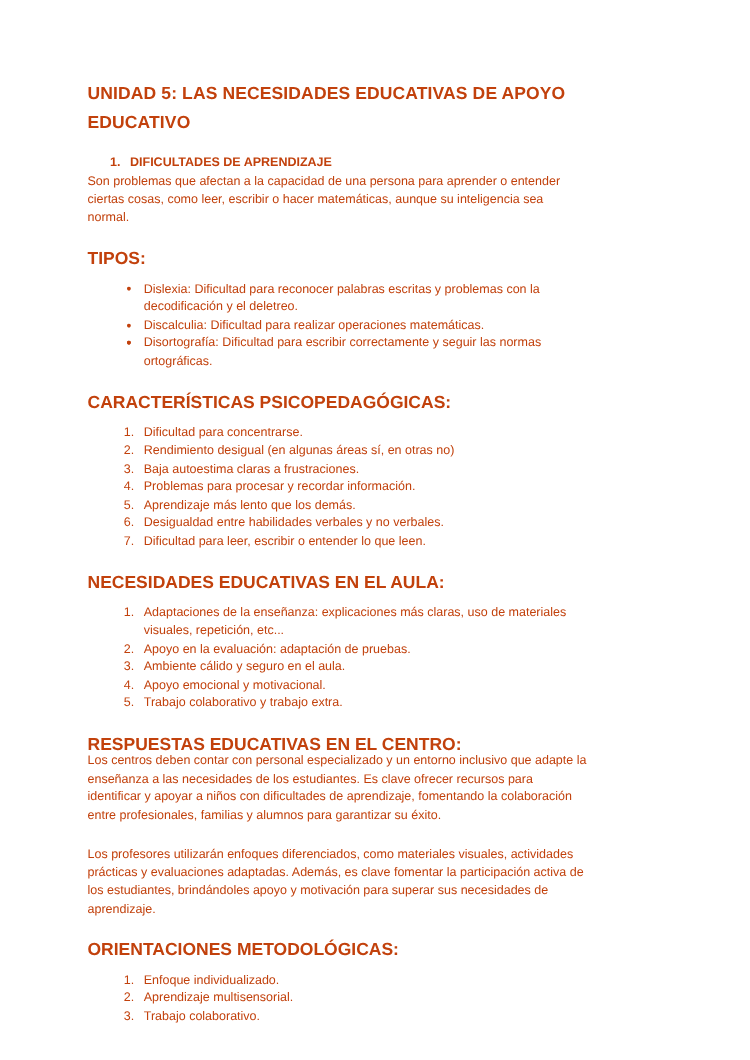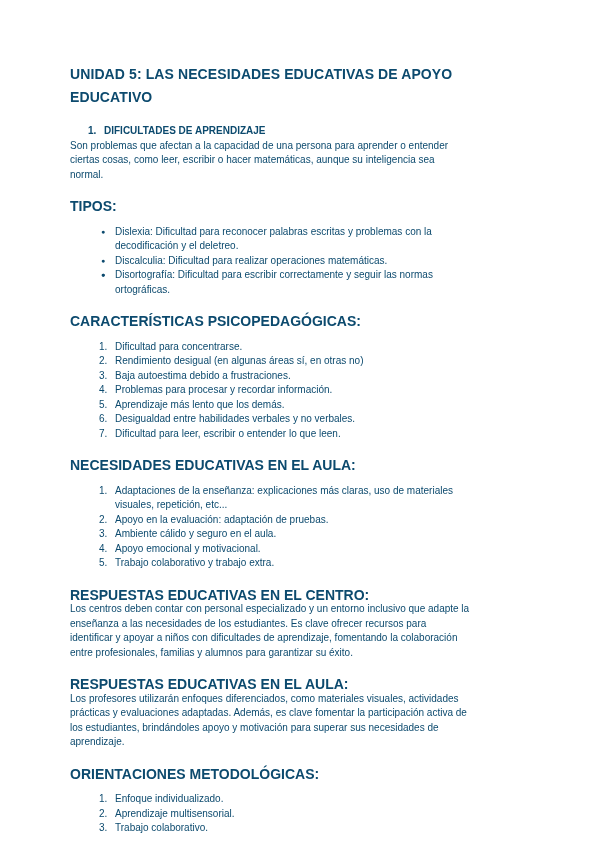--- a/index.html
+++ b/index.html
@@ -3,21 +3,21 @@
 <meta charset="utf-8">
 <style>
   html, body { margin: 0; padding: 0; background: #ffffff; }
   .page {
     position: relative;
     width: 530px;
     height: 848px;
     box-sizing: border-box;
     padding: 63px 60px 0 70px;
     background: #ffffff;
-    color: #0c4a6e;
+    color: #c2410c;
     font-family: "Liberation Sans", "DejaVu Sans", sans-serif;
     overflow: hidden;
   }
   .doc-title {
     font-size: 14px;
     font-weight: bold;
     line-height: 23px;
     margin: 0;
     letter-spacing: 0.1px;
   }
@@ -96,21 +96,21 @@
     <div class="li">
         <span class="marker">1.</span>
         <span class="li-text">Dificultad para concentrarse.</span>
       </div>
         <div class="li">
         <span class="marker">2.</span>
         <span class="li-text">Rendimiento desigual (en algunas áreas sí, en otras no)</span>
       </div>
         <div class="li">
         <span class="marker">3.</span>
-        <span class="li-text">Baja autoestima debido a frustraciones.</span>
+        <span class="li-text">Baja autoestima claras a frustraciones.</span>
       </div>
         <div class="li">
         <span class="marker">4.</span>
         <span class="li-text">Problemas para procesar y recordar información.</span>
       </div>
         <div class="li">
         <span class="marker">5.</span>
         <span class="li-text">Aprendizaje más lento que los demás.</span>
       </div>
         <div class="li">
@@ -150,21 +150,20 @@
       </div>
       </div>
   </div>
 
   <div class="section">
     <h2 class="sec-heading">RESPUESTAS EDUCATIVAS EN EL CENTRO:</h2>
     <p class="body-text">Los centros deben contar con personal especializado y un entorno inclusivo que adapte la enseñanza a las necesidades de los estudiantes. Es clave ofrecer recursos para identificar y apoyar a niños con dificultades de aprendizaje, fomentando la colaboración entre profesionales, familias y alumnos para garantizar su éxito.</p>
   </div>
 
   <div class="section">
-    <h2 class="sec-heading">RESPUESTAS EDUCATIVAS EN EL AULA:</h2>
     <p class="body-text">Los profesores utilizarán enfoques diferenciados, como materiales visuales, actividades prácticas y evaluaciones adaptadas. Además, es clave fomentar la participación activa de los estudiantes, brindándoles apoyo y motivación para superar sus necesidades de aprendizaje.</p>
   </div>
 
   <div class="section">
     <h2 class="sec-heading">ORIENTACIONES METODOLÓGICAS:</h2>
     <div class="list" data-marker="number">
 
     <div class="li">
         <span class="marker">1.</span>
         <span class="li-text">Enfoque individualizado.</span>

